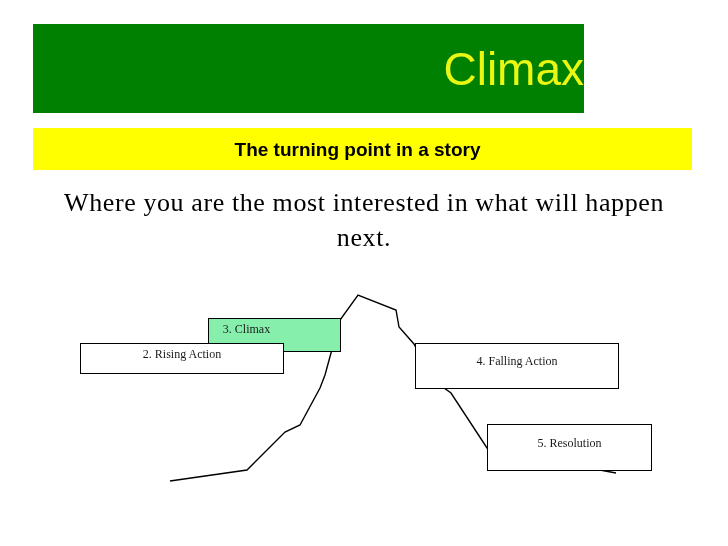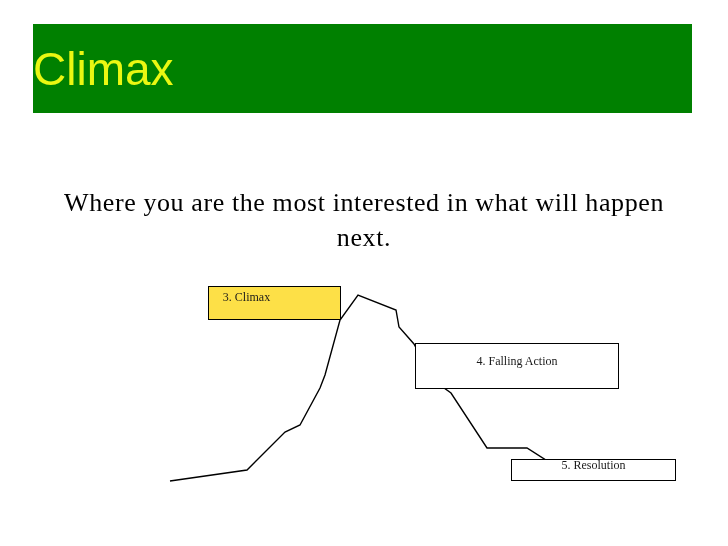--- a/index.html
+++ b/index.html
@@ -19,26 +19,26 @@
     width: 728px;
     height: 546px;
     background: #ffffff;
   }
 
   
   .title-banner {
     position: absolute;
     left: 33px;
     top: 24px;
-    width: 659px;
+    width: 551px;
     height: 89px;
     background: #008000;
     display: flex;
     align-items: center;
-    justify-content: flex-start;
+    justify-content: flex-end;
   }
   .title-text {
     color: #eaf712;
     font-family: "Liberation Sans", sans-serif;
     font-size: 46px;
     font-weight: 400;
     letter-spacing: 0px;
     line-height: 1;
     white-space: nowrap;
   }
@@ -103,65 +103,72 @@
     box-sizing: border-box;
     display: flex;
     align-items: center;
     justify-content: center;
     font-family: "Liberation Serif", serif;
     font-size: 12px;
     color: #1a1a1a;
     line-height: 1;
   }
   .stage-box.highlight {
-    background: #fde047;
+    background: #86efac;
+    margin-top: 32px;
   }
   .stage-box .stage-label {
     display: block;
     white-space: nowrap;
   }
 
   
   #box-climax   { left: 208px; top: 16px;  width: 133px; height: 34px; }
   #box-climax .stage-label { position: relative; left: -28px; top: -6px; }
 
   #box-rising   { left: 80px;  top: 73px;  width: 204px; height: 31px; }
   #box-rising .stage-label { position: relative; top: -5px; }
 
   #box-falling  { left: 415px; top: 73px;  width: 204px; height: 46px; }
   #box-falling .stage-label { position: relative; top: -5px; }
 
   #box-exposition { left: 80px;  top: 154px; width: 168px; height: 31px; }
   #box-exposition .stage-label { position: relative; top: -5px; }
 
-  #box-resolution { left: 511px; top: 154px; width: 165px; height: 22px; margin-top: 35px; }
+  #box-resolution { left: 487px; top: 154px; width: 165px; height: 47px; }
   #box-resolution .stage-label { position: relative; top: -5px; }
 </style>
 </head>
 <body>
 
 <div class="slide">
 
   <div class="title-banner">
     <div class="title-text">Climax</div>
   </div>
 
+  <div class="subtitle-banner">
+    <div class="subtitle-text">The turning point in a story</div>
+  </div>
 
   <div class="body-text">Where you are the most interested in what will happen next.</div>
 
   <div class="diagram">
 
     <svg class="plot-svg" viewBox="0 0 728 276" preserveAspectRatio="none">
       <polyline fill="none" stroke="#000000" stroke-width="1.4" stroke-linejoin="miter" stroke-linecap="butt" points="170,211 247,200 285,162 300,155 320,118 325,105 340,50 358,25 396,40 399,57 414,74 433,110 451,123 487,178 527,178 546,190 616,203"></polyline>
     </svg>
 
     <div class="stage-box highlight" id="box-climax">
       <span class="stage-label">3. Climax</span>
     </div>
 
+    <div class="stage-box" id="box-rising">
+      <span class="stage-label">2. Rising Action</span>
+    </div>
 
     <div class="stage-box" id="box-falling">
       <span class="stage-label">4. Falling Action</span>
     </div>
 
 
     <div class="stage-box" id="box-resolution">
       <span class="stage-label">5. Resolution</span>
     </div>
 

